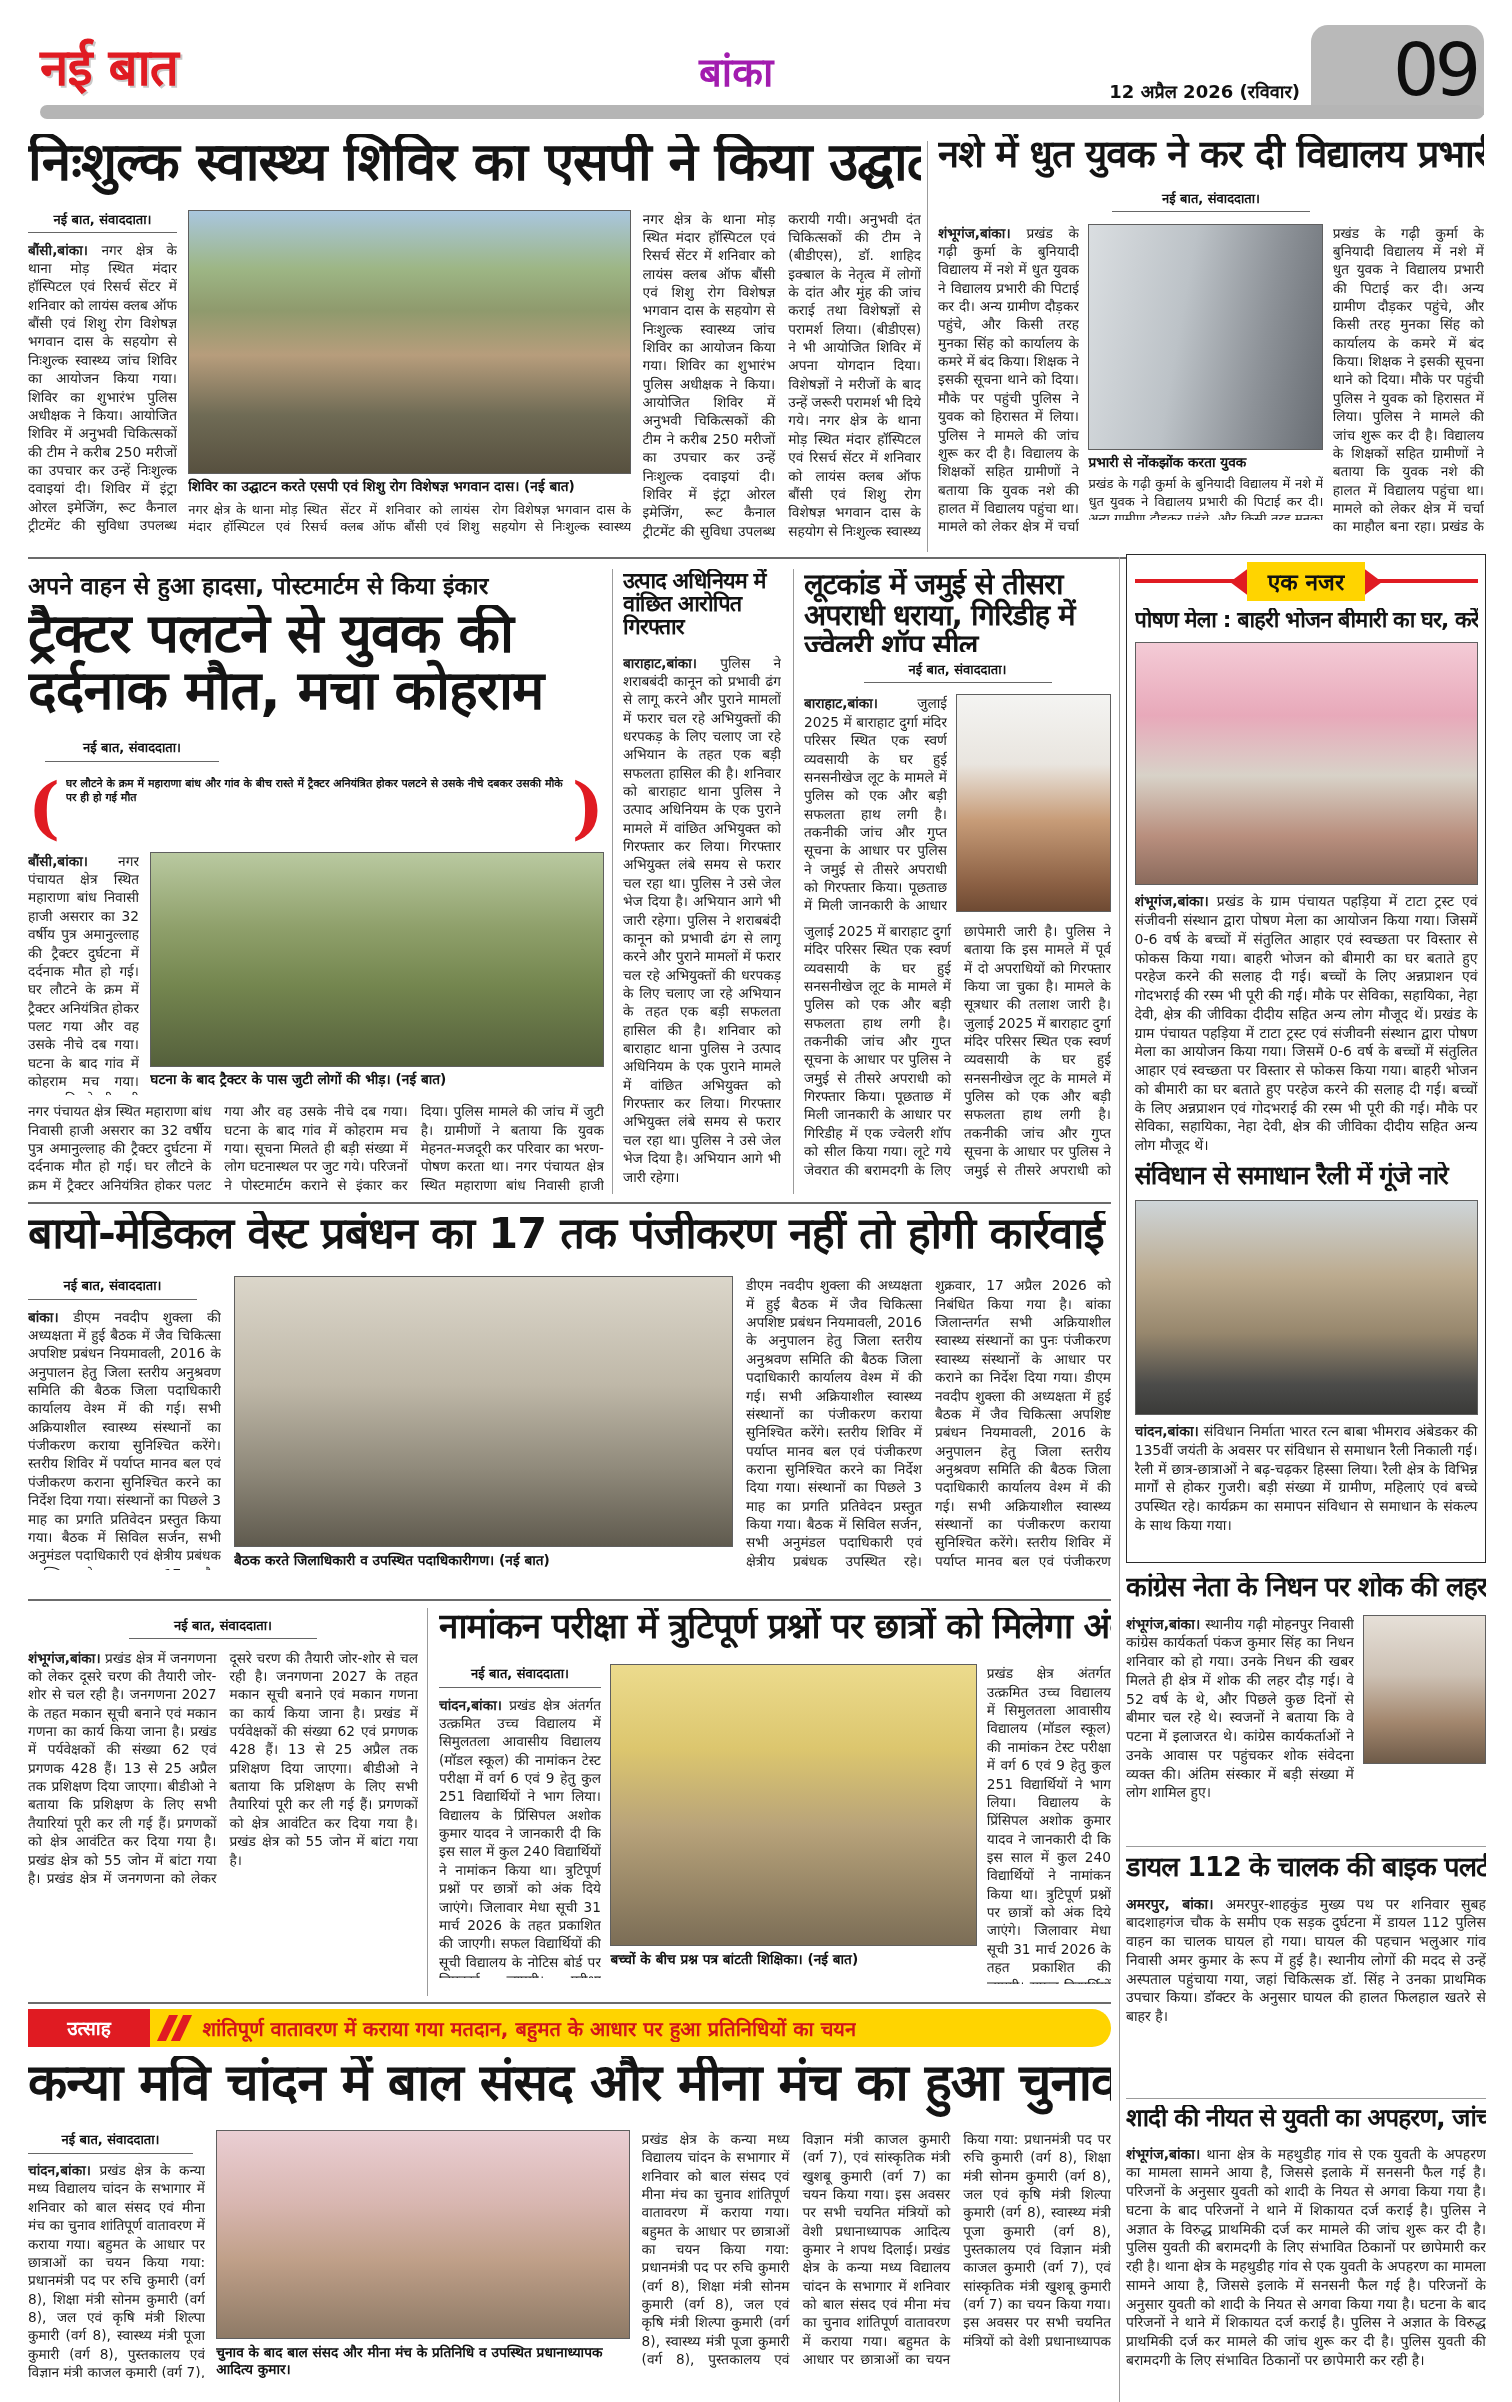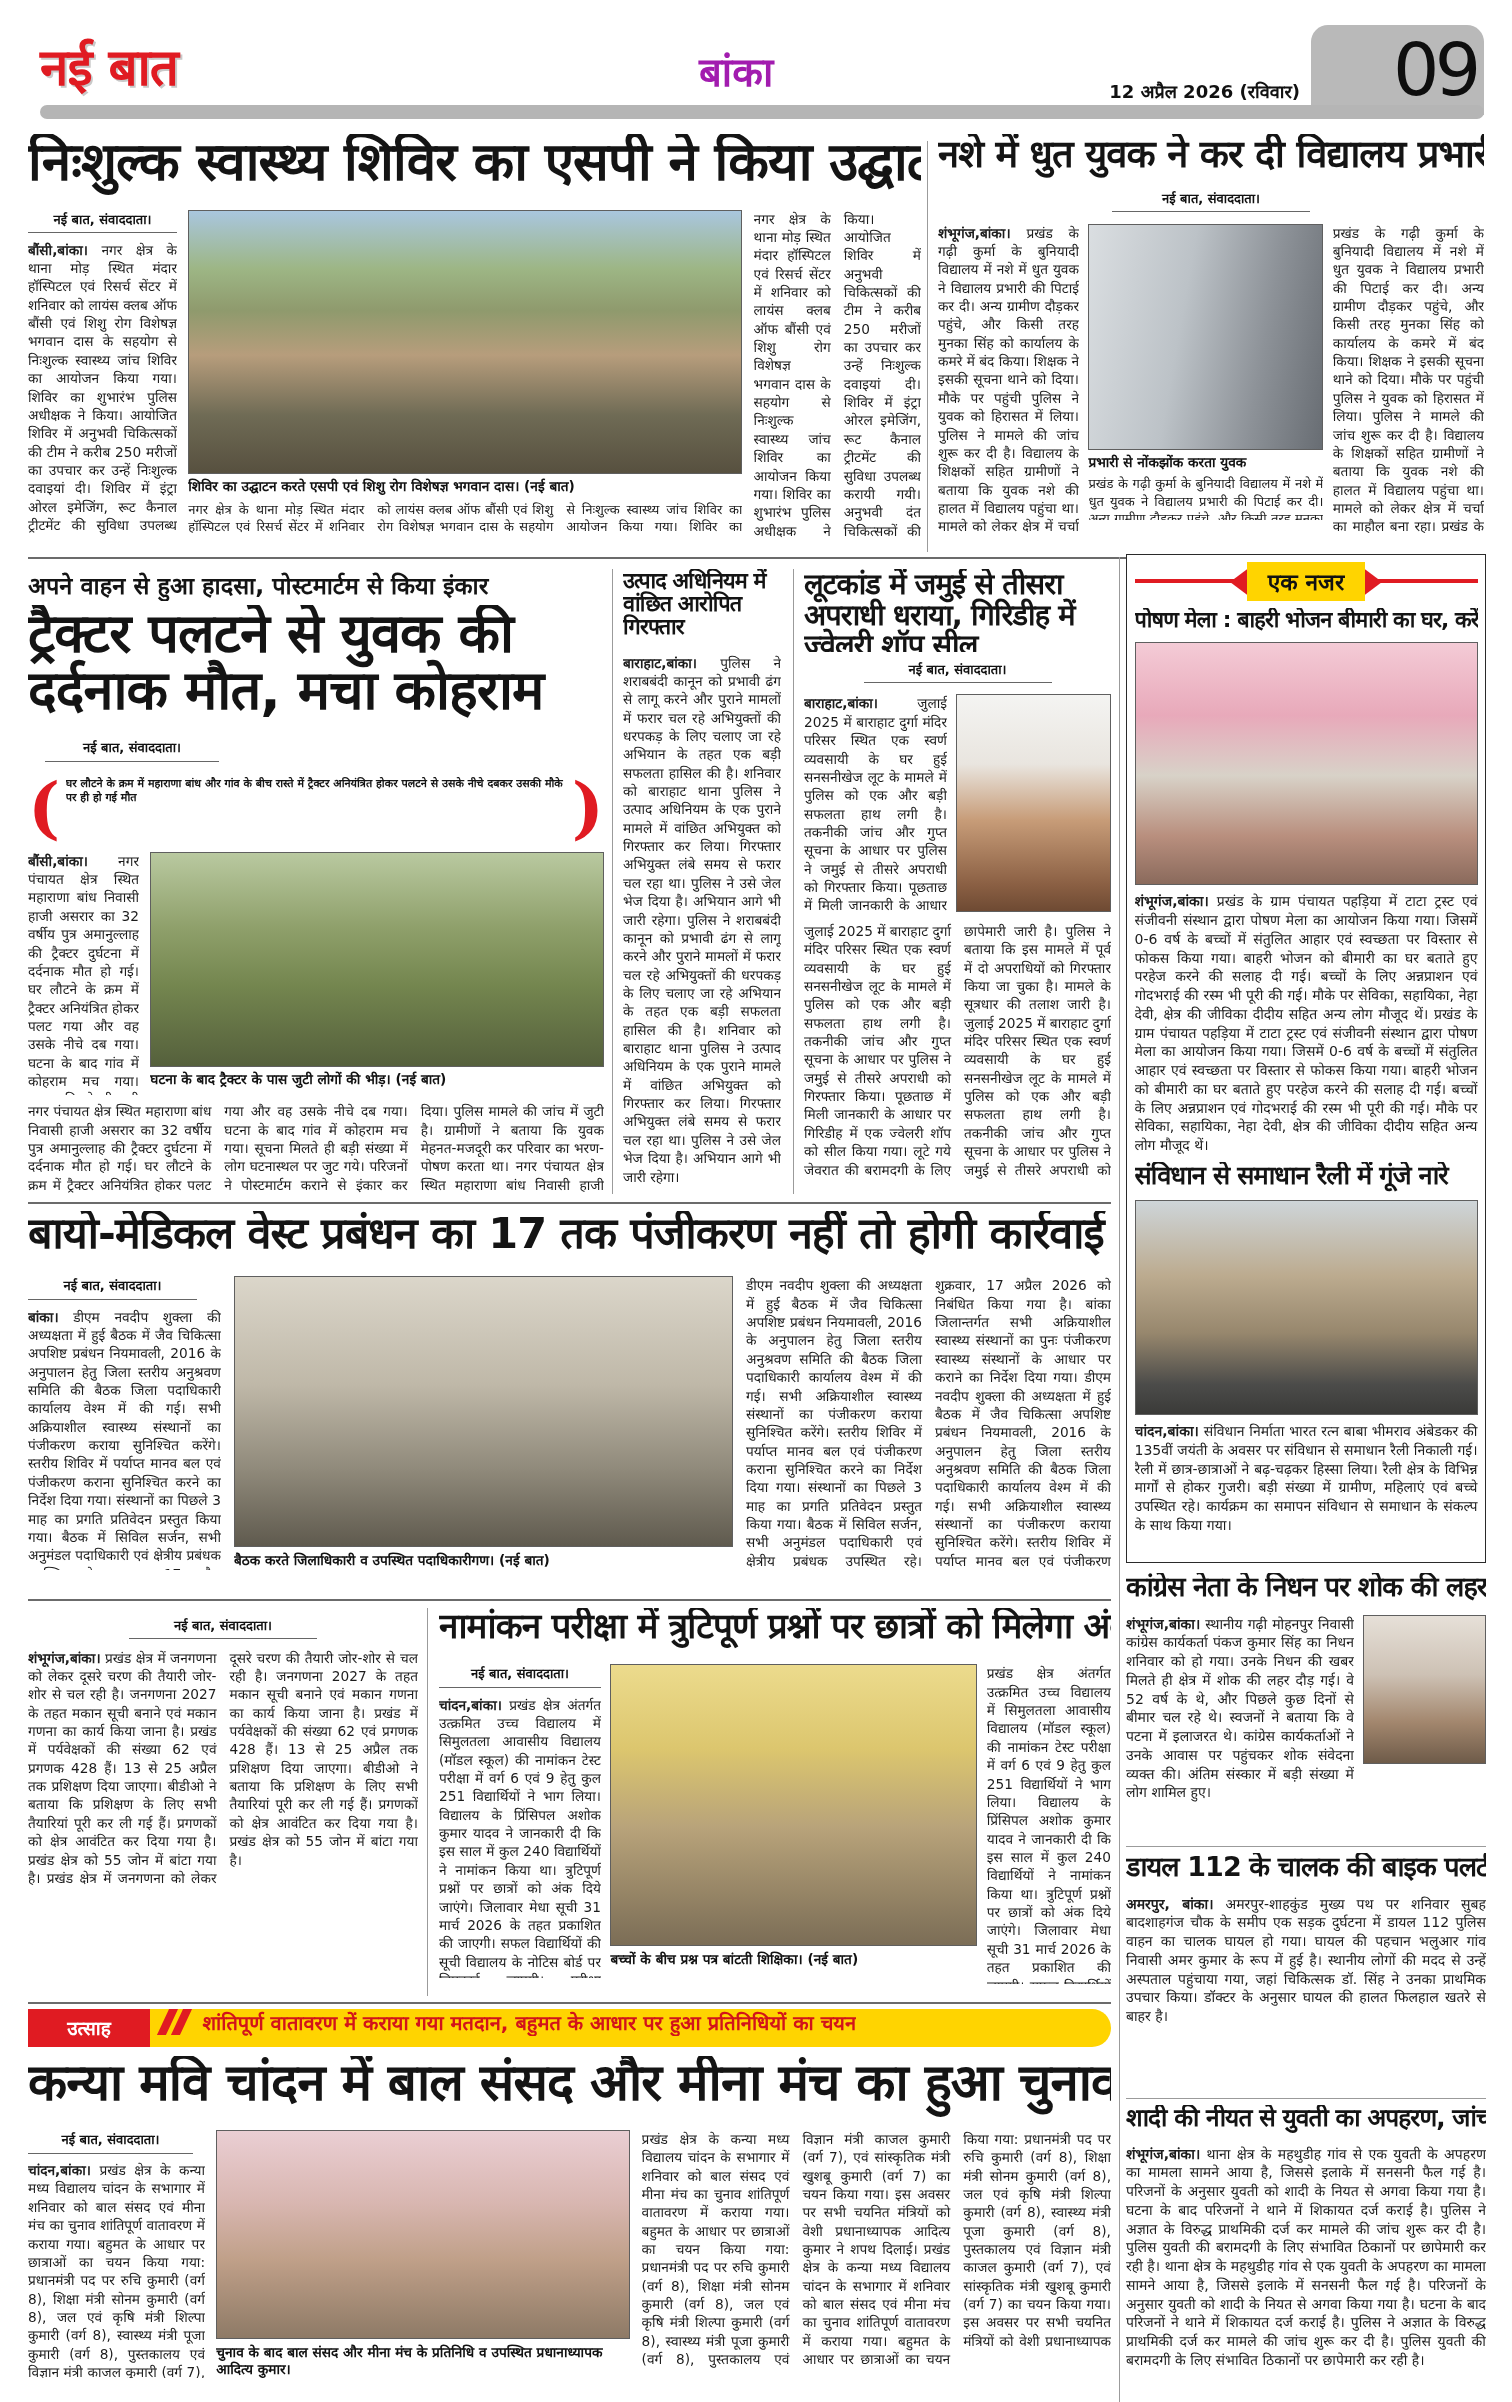--- a/index.html
+++ b/index.html
@@ -55,21 +55,21 @@
   .ek-arrow.right{border-left:24.5px solid #e01b22;margin-left:-7.5px}
 
   
   .subhead-box{display:flex;align-items:center;gap:5.6px}
   .paren{font-size:68px;line-height:0.9;font-weight:700;color:#e01b22;font-family:"DejaVu Serif",serif}
   .subhead-text{font-size:11px;font-weight:700;line-height:1.3;color:#141414;text-align:left;overflow:hidden}
 
   
   .utsaah-strip{display:flex;align-items:stretch;height:38px}
   .utsaah-label{background:#e01b22;color:#ffffff;font-size:19px;font-weight:800;display:flex;align-items:center;justify-content:center;width:122px}
-  .yellow-strip{flex:1;background:#ffd400;border-radius:0 21px 21px 0;display:flex;align-items:flex-start;padding-left:13px;overflow:hidden}
+  .yellow-strip{flex:1;background:#ffd400;border-radius:0 21px 21px 0;display:flex;align-items:center;padding-left:13px;overflow:hidden}
   .strip-slash{width:9.4px;height:26px;background:#e01b22;transform:skewX(-25deg);margin-right:4.7px;flex:none}
   .strip-kicker{color:#d2131a;font-size:20px;font-weight:800;white-space:nowrap;overflow:hidden;margin-left:11.3px}
 </style>
 </head>
 <body>
 
 <div class="page">
 
   <div class="abs logo" style="left:40px;top:30px">नई बात</div>
   <div class="abs edition" style="left:699px;top:43px">बांका</div>
@@ -79,21 +79,21 @@
   </div>
   <div class="abs gray-bar" style="left:40px;top:105px;width:1444px;height:14px"></div>
 
   <article class="abs" style="left:28px;top:134px;width:893px;height:420px">
     <h1 class="hl one-line" style="font-size:53px;height:68px">निःशुल्क स्वास्थ्य शिविर का एसपी ने किया उद्घाटन</h1>
     <div style="display:flex;gap:11.3px;margin-top:7.5px">
       <div style="width:149px;flex:none">
         <div class="byline">नई बात, संवाददाता।</div>
         <p class="body-text" style="height:294px;margin-top:7.5px;font-size:13.7px"><span class="dateline">बौंसी,बांका।</span> <span>नगर क्षेत्र के थाना मोड़ स्थित मंदार हॉस्पिटल एवं रिसर्च सेंटर में शनिवार को लायंस क्लब ऑफ बौंसी एवं शिशु रोग विशेषज्ञ भगवान दास के सहयोग से निःशुल्क स्वास्थ्य जांच शिविर का आयोजन किया गया। शिविर का शुभारंभ पुलिस अधीक्षक ने किया। आयोजित शिविर में अनुभवी चिकित्सकों की टीम ने करीब 250 मरीजों का उपचार कर उन्हें निःशुल्क दवाइयां दी। शिविर में इंट्रा ओरल इमेजिंग, रूट कैनाल ट्रीटमेंट की सुविधा उपलब्ध करायी गयी। अनुभवी दंत चिकित्सकों की टीम ने (बीडीएस), डॉ. शाहिद इक्बाल के नेतृत्व में लोगों के दांत और मुंह की जांच कराई तथा विशेषज्ञों से परामर्श लिया। (बीडीएस) ने भी आयोजित शिविर में अपना योगदान दिया। विशेषज्ञों ने मरीजों के बाद उन्हें जरूरी परामर्श भी दिये गये।</span></p>
       </div>
-      <figure style="width:554px;flex:none">
+      <figure style="width:443px;flex:none">
         <div class="photo ph-healthcamp" style="height:264px"></div>
         <figcaption class="caption one-line">शिविर का उद्घाटन करते एसपी एवं शिशु रोग विशेषज्ञ भगवान दास। (नई बात)</figcaption>
         <p class="body-text cols3" style="height:43px;margin-top:5.6px;font-size:13px"><span>नगर क्षेत्र के थाना मोड़ स्थित मंदार हॉस्पिटल एवं रिसर्च सेंटर में शनिवार को लायंस क्लब ऑफ बौंसी एवं शिशु रोग विशेषज्ञ भगवान दास के सहयोग से निःशुल्क स्वास्थ्य जांच शिविर का आयोजन किया गया। शिविर का शुभारंभ पुलिस अधीक्षक ने किया। आयोजित शिविर में अनुभवी चिकित्सकों की टीम ने करीब 250 मरीजों का उपचार कर उन्हें निःशुल्क दवाइयां दी। शिविर में इंट्रा ओरल इमेजिंग, रूट कैनाल ट्रीटमेंट की सुविधा उपलब्ध करायी गयी। अनुभवी दंत चिकित्सकों की टीम ने (बीडीएस), डॉ. शाहिद इक्बाल के नेतृत्व में लोगों के दांत और मुंह की जांच कराई तथा विशेषज्ञों से परामर्श लिया। (बीडीएस) ने भी आयोजित शिविर में अपना योगदान दिया। विशेषज्ञों ने मरीजों के बाद उन्हें जरूरी परामर्श भी दिये गये।</span></p>
       </figure>
       <div style="flex:1">
         <p class="body-text cols2" style="height:339px;font-size:13.7px"><span>नगर क्षेत्र के थाना मोड़ स्थित मंदार हॉस्पिटल एवं रिसर्च सेंटर में शनिवार को लायंस क्लब ऑफ बौंसी एवं शिशु रोग विशेषज्ञ भगवान दास के सहयोग से निःशुल्क स्वास्थ्य जांच शिविर का आयोजन किया गया। शिविर का शुभारंभ पुलिस अधीक्षक ने किया। आयोजित शिविर में अनुभवी चिकित्सकों की टीम ने करीब 250 मरीजों का उपचार कर उन्हें निःशुल्क दवाइयां दी। शिविर में इंट्रा ओरल इमेजिंग, रूट कैनाल ट्रीटमेंट की सुविधा उपलब्ध करायी गयी। अनुभवी दंत चिकित्सकों की टीम ने (बीडीएस), डॉ. शाहिद इक्बाल के नेतृत्व में लोगों के दांत और मुंह की जांच कराई तथा विशेषज्ञों से परामर्श लिया। (बीडीएस) ने भी आयोजित शिविर में अपना योगदान दिया। विशेषज्ञों ने मरीजों के बाद उन्हें जरूरी परामर्श भी दिये गये। नगर क्षेत्र के थाना मोड़ स्थित मंदार हॉस्पिटल एवं रिसर्च सेंटर में शनिवार को लायंस क्लब ऑफ बौंसी एवं शिशु रोग विशेषज्ञ भगवान दास के सहयोग से निःशुल्क स्वास्थ्य जांच शिविर का आयोजन किया गया। शिविर का शुभारंभ पुलिस अधीक्षक ने किया। आयोजित शिविर में अनुभवी चिकित्सकों की टीम ने करीब 250 मरीजों का उपचार कर उन्हें निःशुल्क दवाइयां दी। शिविर में इंट्रा ओरल इमेजिंग, रूट कैनाल ट्रीटमेंट की सुविधा उपलब्ध करायी गयी। अनुभवी दंत चिकित्सकों की टीम ने (बीडीएस), डॉ. शाहिद इक्बाल के नेतृत्व में लोगों के दांत और मुंह की जांच कराई तथा विशेषज्ञों से परामर्श लिया। (बीडीएस) ने भी आयोजित शिविर में अपना योगदान दिया। विशेषज्ञों ने मरीजों के बाद उन्हें जरूरी परामर्श भी दिये गये।</span></p>
       </div>
     </div>
   </article>
 

